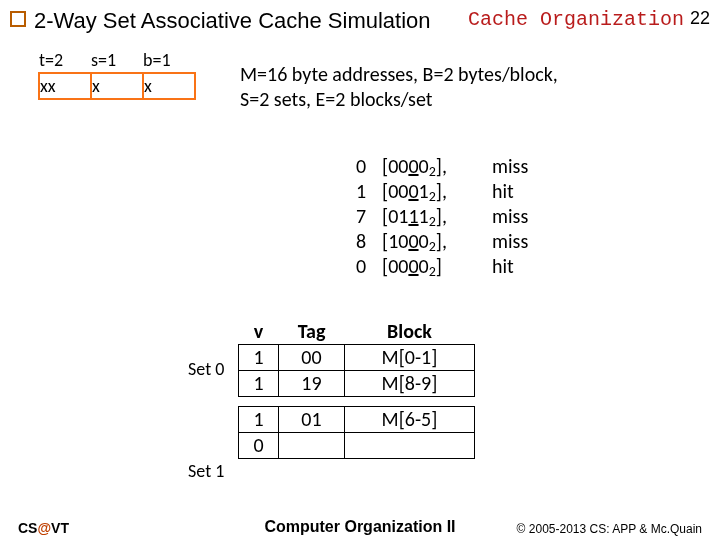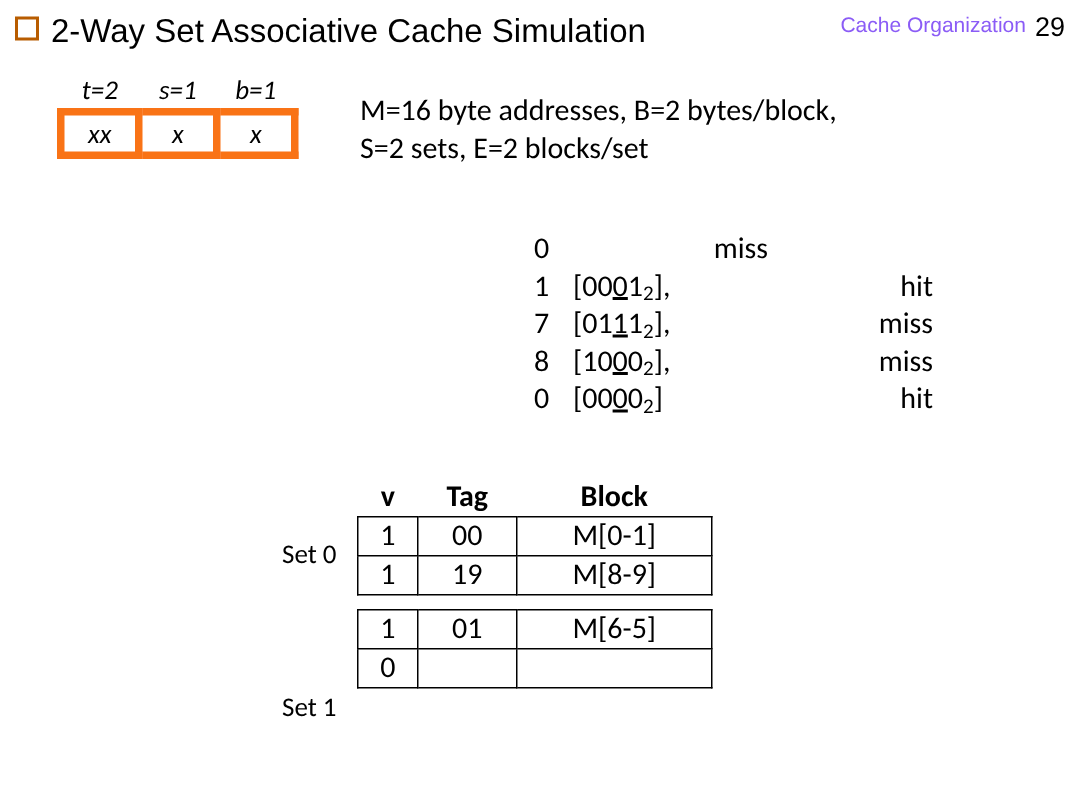--- a/index.html
+++ b/index.html
@@ -39,47 +39,46 @@
     top: 0;
     font-size: 22px;
     font-weight: 400;
     color: #000;
     font-family: Arial, sans-serif;
   }
   .section-label {
     position: absolute;
     right: 26px;
     top: 0;
-    font-size: 14px;
-    color: #8b5cf6;
-    font-family: Liberation Sans, sans-serif;
+    font-size: 20px;
+    color: #b91c1c;
+    font-family: Liberation Mono, monospace;
   }
   .page-num {
     position: absolute;
     right: 0;
     top: 0;
     font-size: 18px;
     color: #000;
     font-family: Arial, sans-serif;
   }
   .addr-table {
     position: absolute;
     left: 38px;
     top: 48px;
     border-collapse: collapse;
     font-size: 18px;
   }
   .addr-table td, .addr-table th {
-    text-align: center;
+    text-align: left;
     padding: 1px 0;
-    font-style: italic;
   }
   .addr-table .hdr td { font-weight: 400; }
   .addr-table .row2 td {
-    border: 5px solid #f97316;
+    border: 2px solid #f97316;
     background: #fff;
   }
   .addr-table .c0 { width: 52px; }
   .addr-table .c1 { width: 52px; }
   .addr-table .c2 { width: 52px; }
   .params {
     position: absolute;
     left: 240px;
     top: 62px;
     font-size: 20px;
@@ -100,21 +99,21 @@
     top: 154px;
     font-size: 20px;
     line-height: 1.25;
   }
   .trace-rows .tr-row {
     display: flex;
     align-items: flex-end;
   }
   .tr-idx { width: 26px; text-align: left; }
   .tr-bin { width: 110px; }
-  .tr-status { width: 70px; margin-left: 60px; text-align: right; }
+  .tr-status { width: 70px; text-align: left; }
   .ul { text-decoration: underline; }
   .sub { font-size: 0.7em; position: relative; top: 3px; }
   .cache {
     position: absolute;
     left: 238px;
     top: 318px;
   }
   .cache-label {
     position: absolute;
     font-size: 18px;
@@ -157,21 +156,21 @@
 </style>
 </head>
 <body>
 
 <div class="slide">
 
   <div class="header-bar">
     <div class="corner-square"></div>
     <div class="title">2-Way Set Associative Cache Simulation</div>
     <div class="section-label">Cache Organization</div>
-    <div class="page-num">29</div>
+    <div class="page-num">22</div>
   </div>
 
   <table class="addr-table">
     <tbody>
         <tr class="hdr">
       <td class="c0">t=2</td>
       <td class="c1">s=1</td>
       <td class="c2">b=1</td>
     </tr>
     <tr class="row2">
@@ -184,20 +183,21 @@
 
   <div class="params">
     <div>M=16 byte addresses, B=2 bytes/block,</div>
     <div>S=2 sets, E=2 blocks/set</div>
   </div>
 
 
   <div class="trace-rows">
     <div class="tr-row">
       <span class="tr-idx">0</span>
+      <span class="tr-bin"><span>[00</span><span class="ul">0</span><span>0</span><span class="sub">2</span>],</span>
       <span class="tr-status">miss</span>
     </div>
     <div class="tr-row">
       <span class="tr-idx">1</span>
       <span class="tr-bin"><span>[00</span><span class="ul">0</span><span>1</span><span class="sub">2</span>],</span>
       <span class="tr-status">hit</span>
     </div>
     <div class="tr-row">
       <span class="tr-idx">7</span>
       <span class="tr-bin"><span>[01</span><span class="ul">1</span><span>1</span><span class="sub">2</span>],</span>
@@ -245,14 +245,21 @@
       </tr>
       <tr class="bord">
         <td>0</td>
         <td></td>
         <td></td>
       </tr>
     </tbody>
       </table>
   </div>
 
+  <div class="footer">
+    <div class="footer-left">
+      <span>CS</span><span class="vt-at">@</span><span>VT</span>
+    </div>
+    <div class="footer-center">Computer Organization II</div>
+    <div class="footer-right">© 2005-2013 CS: APP &amp; Mc.Quain</div>
+  </div>
 
 </div>
 
 </body></html>

